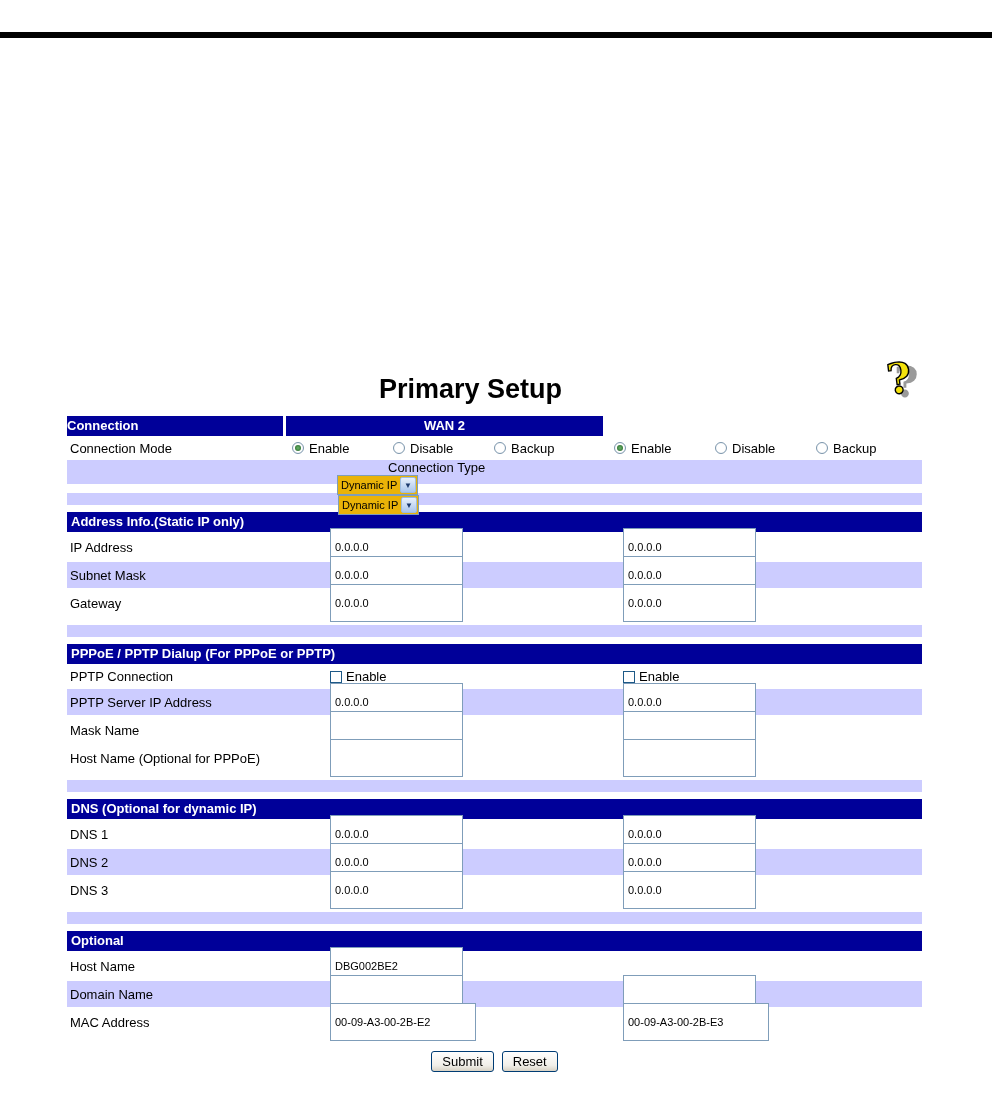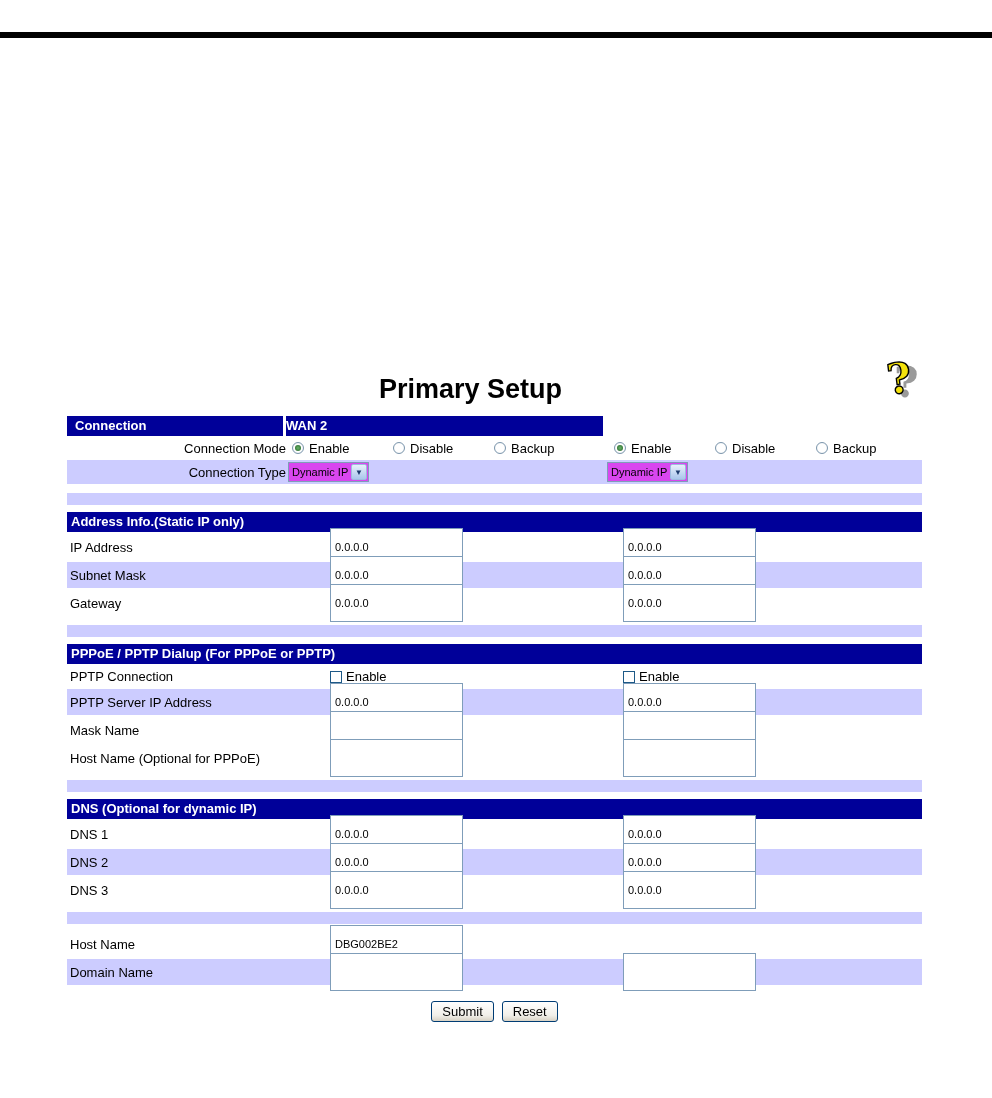--- a/index.html
+++ b/index.html
@@ -15,31 +15,31 @@
   .page-title { width: calc(100% - 48px); text-align: center; font-size: 27px;
                 font-weight: bold; padding-top: 6px; letter-spacing: 0; }
   .help { position: absolute; right: 2px; top: -12px; width: 38px; height: 48px; cursor: pointer; }
 
   
   .sect { width: 100%; }
   .navy { background: #000099; color: #fff; font-weight: bold; }
   .hdr-full { height: 20px; line-height: 20px; padding-left: 4px; font-size: 13px; margin-bottom: 2px; }
 
   .chdr { display: flex; margin-bottom: 2px; }
-  .chdr .c1 { width: 216px; height: 20px; line-height: 20px; padding-left: 8px; font-size: 13px; margin-right: 3px; }
+  .chdr .c1 { width: 216px; height: 20px; line-height: 20px; padding-left: 0; font-size: 13px; margin-right: 3px; }
   .chdr .c2 { width: 316px; height: 20px; line-height: 20px; text-align: center; font-size: 13px; margin-right: 3px; }
-  .chdr .c3 { width: 317px; height: 20px; line-height: 20px; text-align: left; font-size: 13px; }
+  .chdr .c3 { width: 317px; height: 20px; line-height: 20px; text-align: center; font-size: 13px; }
 
   .crow { display: flex; margin-bottom: 2px; align-items: center; }
-  .crow .l { width: 219px; padding-left: 3px; font-size: 13px; text-align: right; }
+  .crow .l { width: 219px; padding-left: 3px; font-size: 13px; }
   .crow .w1 { width: 319px; display: flex; align-items: center; }
   .crow .w2 { width: 317px; display: flex; align-items: center; }
   .row-white { background: #fff; }
   .row-alt { background: #ccccff; }
-  .h20 { height: 20px; } .h24 { height: 24px; } .h21 { height: 21px; } .h26 { height: 26px; }
+  .h20 { height: 20px; } .h24 { height: 24px; flex-direction: column; } .h21 { height: 21px; } .h26 { height: 26px; }
 
   .frow { display: flex; margin-bottom: 2px; align-items: center; }
   .frow .l { width: 263px; padding-left: 3px; font-size: 13px; }
   .frow .w1 { width: 293px; display: flex; align-items: center; }
   .frow .w2 { width: 299px; display: flex; align-items: center; }
 
   .gap7 { height: 7px; }
   .band { height: 12px; background: #ccccff; }
 
   
@@ -53,21 +53,21 @@
            position: relative; margin-right: 5px; cursor: pointer; }
   .radio.checked::after { content: ""; position: absolute; left: 2px; top: 2px;
            width: 6px; height: 6px; border-radius: 50%;
            background: radial-gradient(#5da65d 20%, #1f5c22); }
 
   .checkbox { width: 12px; height: 12px; min-width: 12px; border: 1px solid #1d5987;
               background: #fff; margin-right: 4px; cursor: pointer; }
   .cbl { font-size: 13px; }
 
   .select { display: inline-flex; align-items: center; width: 81px; height: 20px;
-            border: 1px solid #7f9db9; background: #d946ef; cursor: pointer; }
+            border: 1px solid #7f9db9; background: #eab308; cursor: pointer; }
   .select .txt { flex: 1; font-size: 11px; padding-left: 3px; white-space: nowrap; overflow: hidden; }
   .select .arrow-btn { width: 16px; height: 16px; margin-right: 1px; border-radius: 2px;
             border: 1px solid #9ebcdf; background: linear-gradient(#e8f0fb, #aac6ec);
             display: flex; align-items: center; justify-content: center;
             font-size: 8px; color: #1c3a6e; }
 
   .btnbar { margin-top: 16px; display: flex; justify-content: center; gap: 8px; }
   .btn { height: 21px; padding: 0 10px; font-family: "Liberation Sans", sans-serif;
          font-size: 13px; color: #000; border: 1px solid #003c74; border-radius: 3px;
          background: linear-gradient(#ffffff, #f1efe9 70%, #d8d2c4); cursor: pointer; }
@@ -262,34 +262,44 @@
           <input class="tinput" value="0.0.0.0" style="">
         </div>
     </div>
   </div>
 
   <div class="gap7"></div>
   <div class="band"></div>
   <div class="gap7"></div>
 
   <div class="sect">
+    <div class="hdr-full navy">Optional</div>
 
     <div class="frow row-white h26">
       <div class="l">Host Name</div>
       <div class="w1">
           <input class="tinput" value="DBG002BE2" style="">
         </div>
     </div>
     <div class="frow row-alt h26">
       <div class="l">Domain Name</div>
       <div class="w1">
           <input class="tinput" value="" style="">
         </div>
       <div class="w2">
           <input class="tinput" value="" style="">
+        </div>
+    </div>
+    <div class="frow row-white h26">
+      <div class="l">MAC Address</div>
+      <div class="w1">
+          <input class="tinput mac" value="00-09-A3-00-2B-E2" style="">
+        </div>
+      <div class="w2">
+          <input class="tinput mac" value="00-09-A3-00-2B-E3" style="">
         </div>
     </div>
   </div>
 
   <div class="btnbar">
     <button class="btn">Submit</button>
     <button class="btn">Reset</button>
   </div>
 
 </div>

